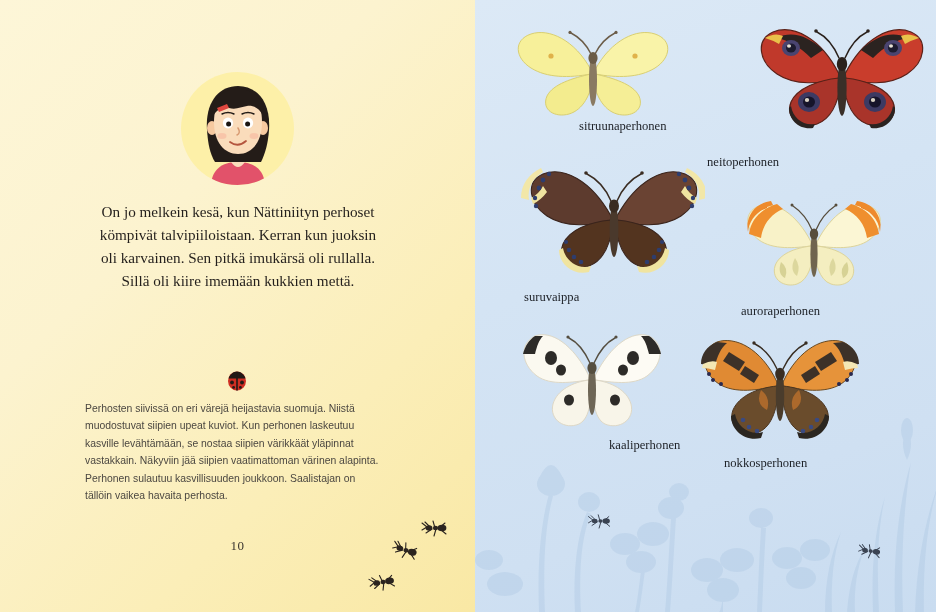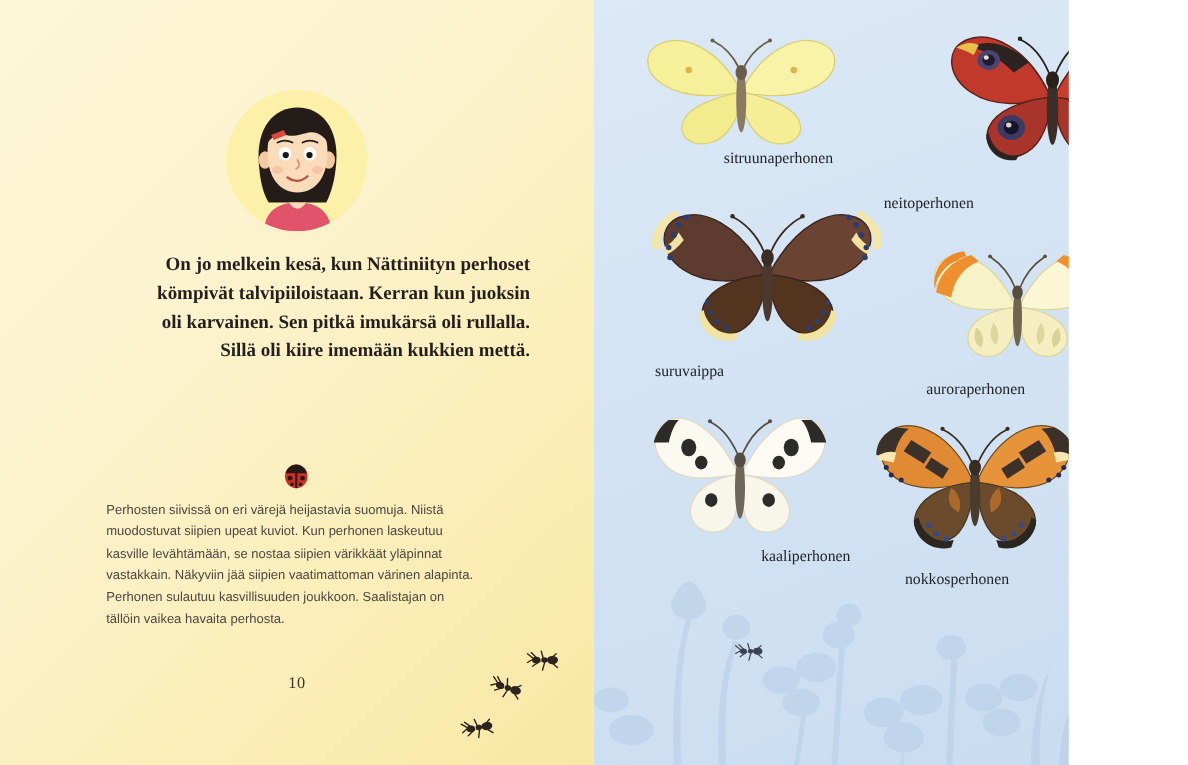--- a/index.html
+++ b/index.html
@@ -38,26 +38,25 @@
     inset: 0;
     border-radius: 50%;
     background: #fdf0a8;
     overflow: hidden;
   }
   .poem {
     position: absolute;
     left: 52px;
     top: 200px;
     width: 372px;
-    text-align: right;
+    text-align: center;
     font-family: "Liberation Serif", serif;
     font-size: 15.2px;
     line-height: 1.52;
     color: #231f1c;
-    font-weight: bold;
   }
   .poem div { white-space: nowrap; }
   .ladybug-wrap {
     position: absolute;
     left: 222px;
     top: 368px;
     width: 30px;
     height: 24px;
   }
   .factbox {
@@ -80,21 +79,21 @@
     font-family: "Liberation Serif", serif;
     font-size: 13px;
     color: #3a352f;
     letter-spacing: .5px;
     margin-top: 14px;
   }
   .ant { position: absolute; }
   
   .page-right {
     position: relative;
-    width: 380px;
+    width: 461px;
     height: 612px;
     background: linear-gradient(160deg, #dce9f6 0%, #d4e4f4 40%, #cfe0f2 75%, #c9dcf0 100%);
     overflow: hidden;
   }
   .plants {
     position: absolute;
     left: 0;
     bottom: 0;
     width: 475px;
     height: 300px;

